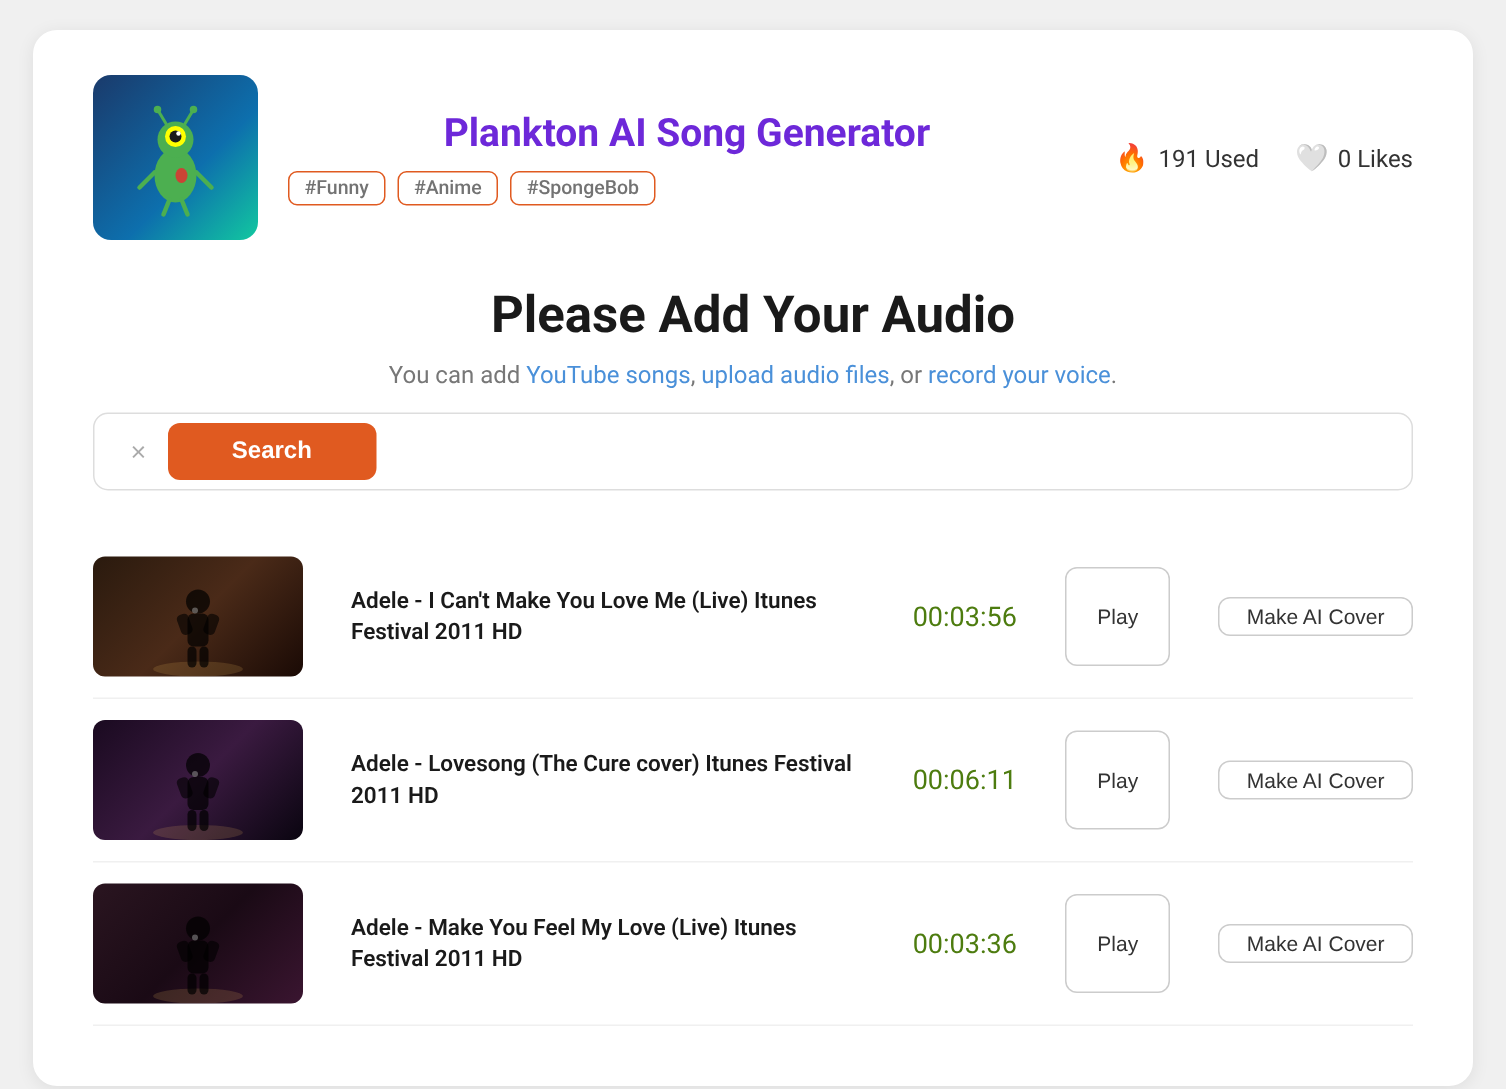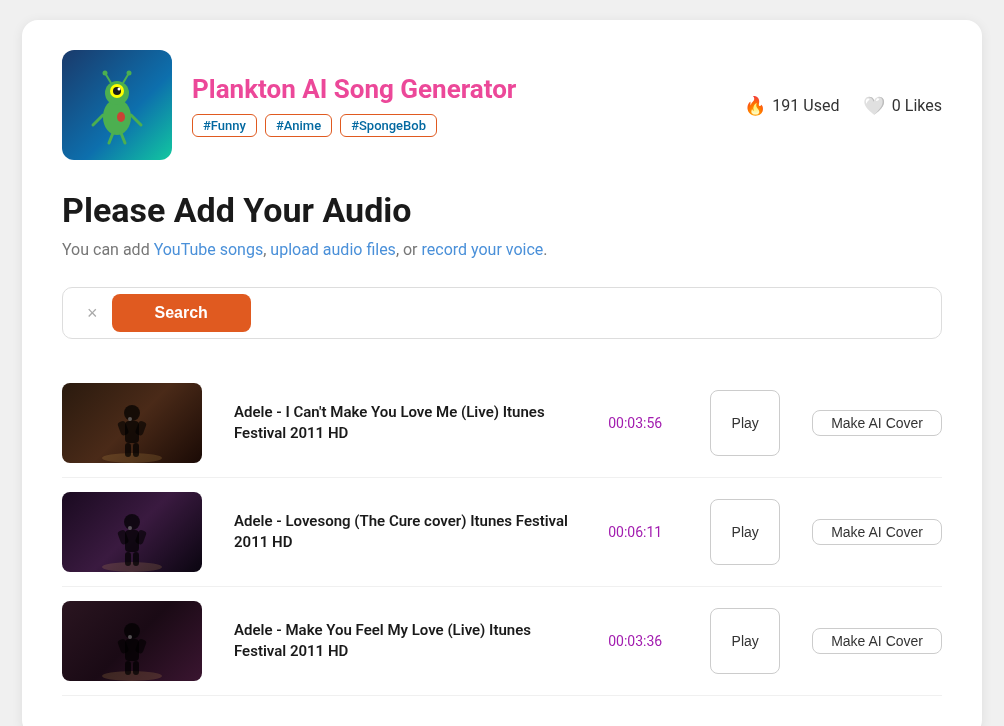--- a/index.html
+++ b/index.html
@@ -41,30 +41,31 @@
     .avatar svg {
       width: 80px;
       height: 80px;
     }
     .header-info {
       flex: 1;
     }
     .app-title {
       font-size: 26px;
       font-weight: 700;
-      color: #ec4899;
+      color: #6d28d9;
       margin-bottom: 10px;
+      text-align: center;
     }
     .tags {
       display: flex;
       gap: 8px;
     }
     .tag {
       border: 1.5px solid #e05a20;
-      color: #0369a1;
+      color: #737373;
       border-radius: 6px;
       padding: 3px 10px;
       font-size: 13px;
       font-weight: 500;
     }
     .header-stats {
       display: flex;
       gap: 24px;
       align-items: center;
       margin-left: auto;
@@ -75,21 +76,22 @@
       gap: 6px;
       font-size: 16px;
       color: #333;
     }
     .stat-icon {
       font-size: 18px;
       color: #555;
     }
     
     .main-section {
-      margin-bottom: 28px;
+      text-align: center;
+      margin-bottom: 16px;
     }
     .main-title {
       font-size: 34px;
       font-weight: 700;
       color: #1a1a1a;
       margin-bottom: 10px;
     }
     .main-subtitle {
       font-size: 16px;
       color: #777;
@@ -162,23 +164,24 @@
     .song-info {
       flex: 1;
     }
     .song-title {
       font-size: 15px;
       font-weight: 600;
       color: #1a1a1a;
       line-height: 1.4;
     }
     .song-duration {
-      font-size: 14px;
-      color: #a21caf;
+      font-size: 18px;
+      color: #4d7c0f;
       min-width: 70px;
+      text-align: center;
     }
     .play-btn {
       border: 1.5px solid #ccc;
       background: #fff;
       border-radius: 8px;
       padding: 24px 20px;
       font-size: 14px;
       cursor: pointer;
       color: #333;
       min-width: 70px;

